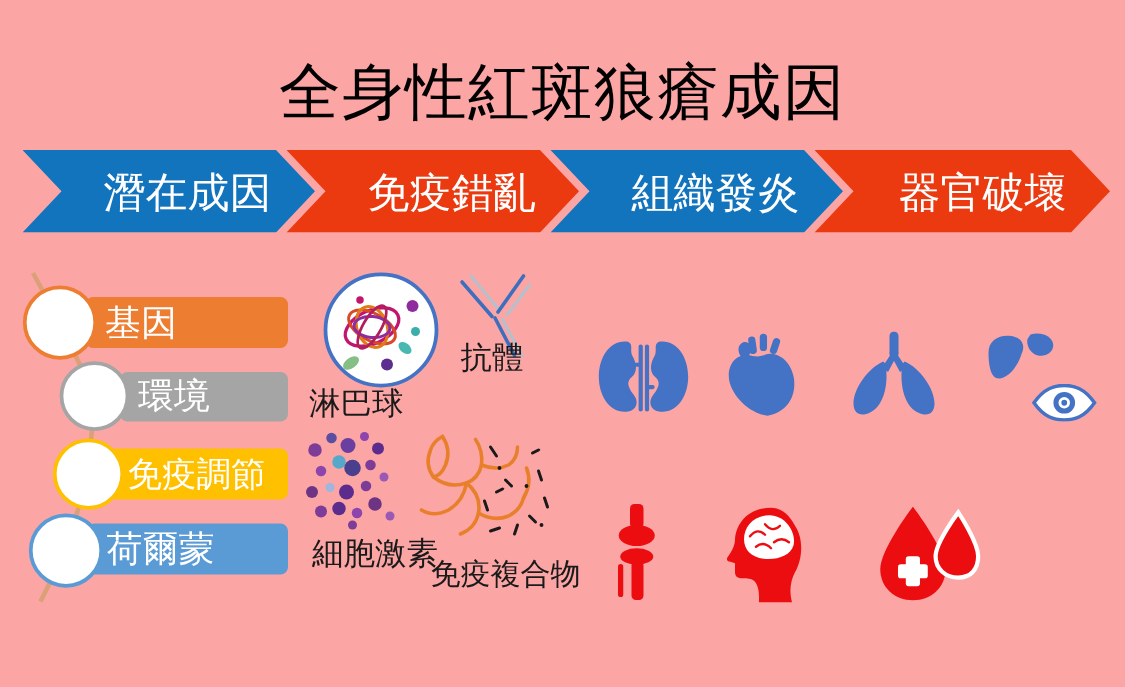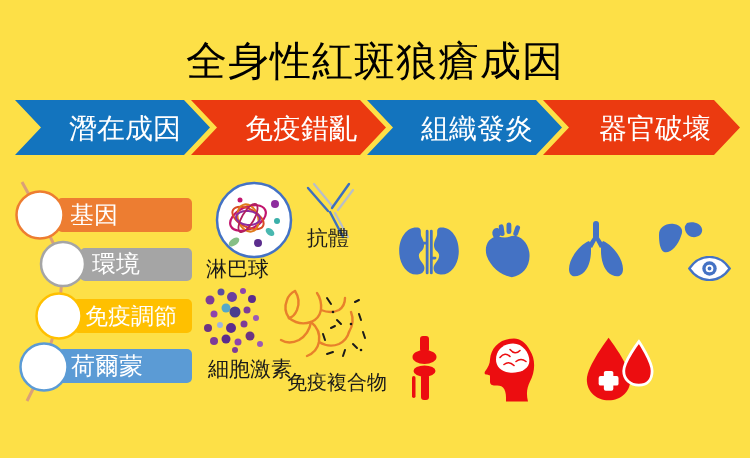--- a/index.html
+++ b/index.html
@@ -1,16 +1,16 @@
 <!DOCTYPE html>
 <html><head>
 <meta charset="utf-8">
 <style>
   html,body{margin:0;padding:0;background:#fff;}
-  .page{position:relative;width:750px;height:458px;background:#fde047;overflow:hidden;
+  .page{position:relative;width:750px;height:458px;background:#fca5a5;overflow:hidden;
         font-family:"Liberation Serif","DejaVu Serif",serif;}
   .title{position:absolute;left:0;right:0;top:34px;text-align:center;
          font-size:41px;color:#000;letter-spacing:1px;}
   .abs{position:absolute;}
   .icon-label{position:absolute;color:#1a1a1a;}
   svg text{font-family:"Liberation Serif","DejaVu Serif",serif;}
   .stage-text{fill:#ffffff;font-size:28px;}
   .cause-text{fill:#ffffff;font-size:24px;}
 </style>
 </head>

